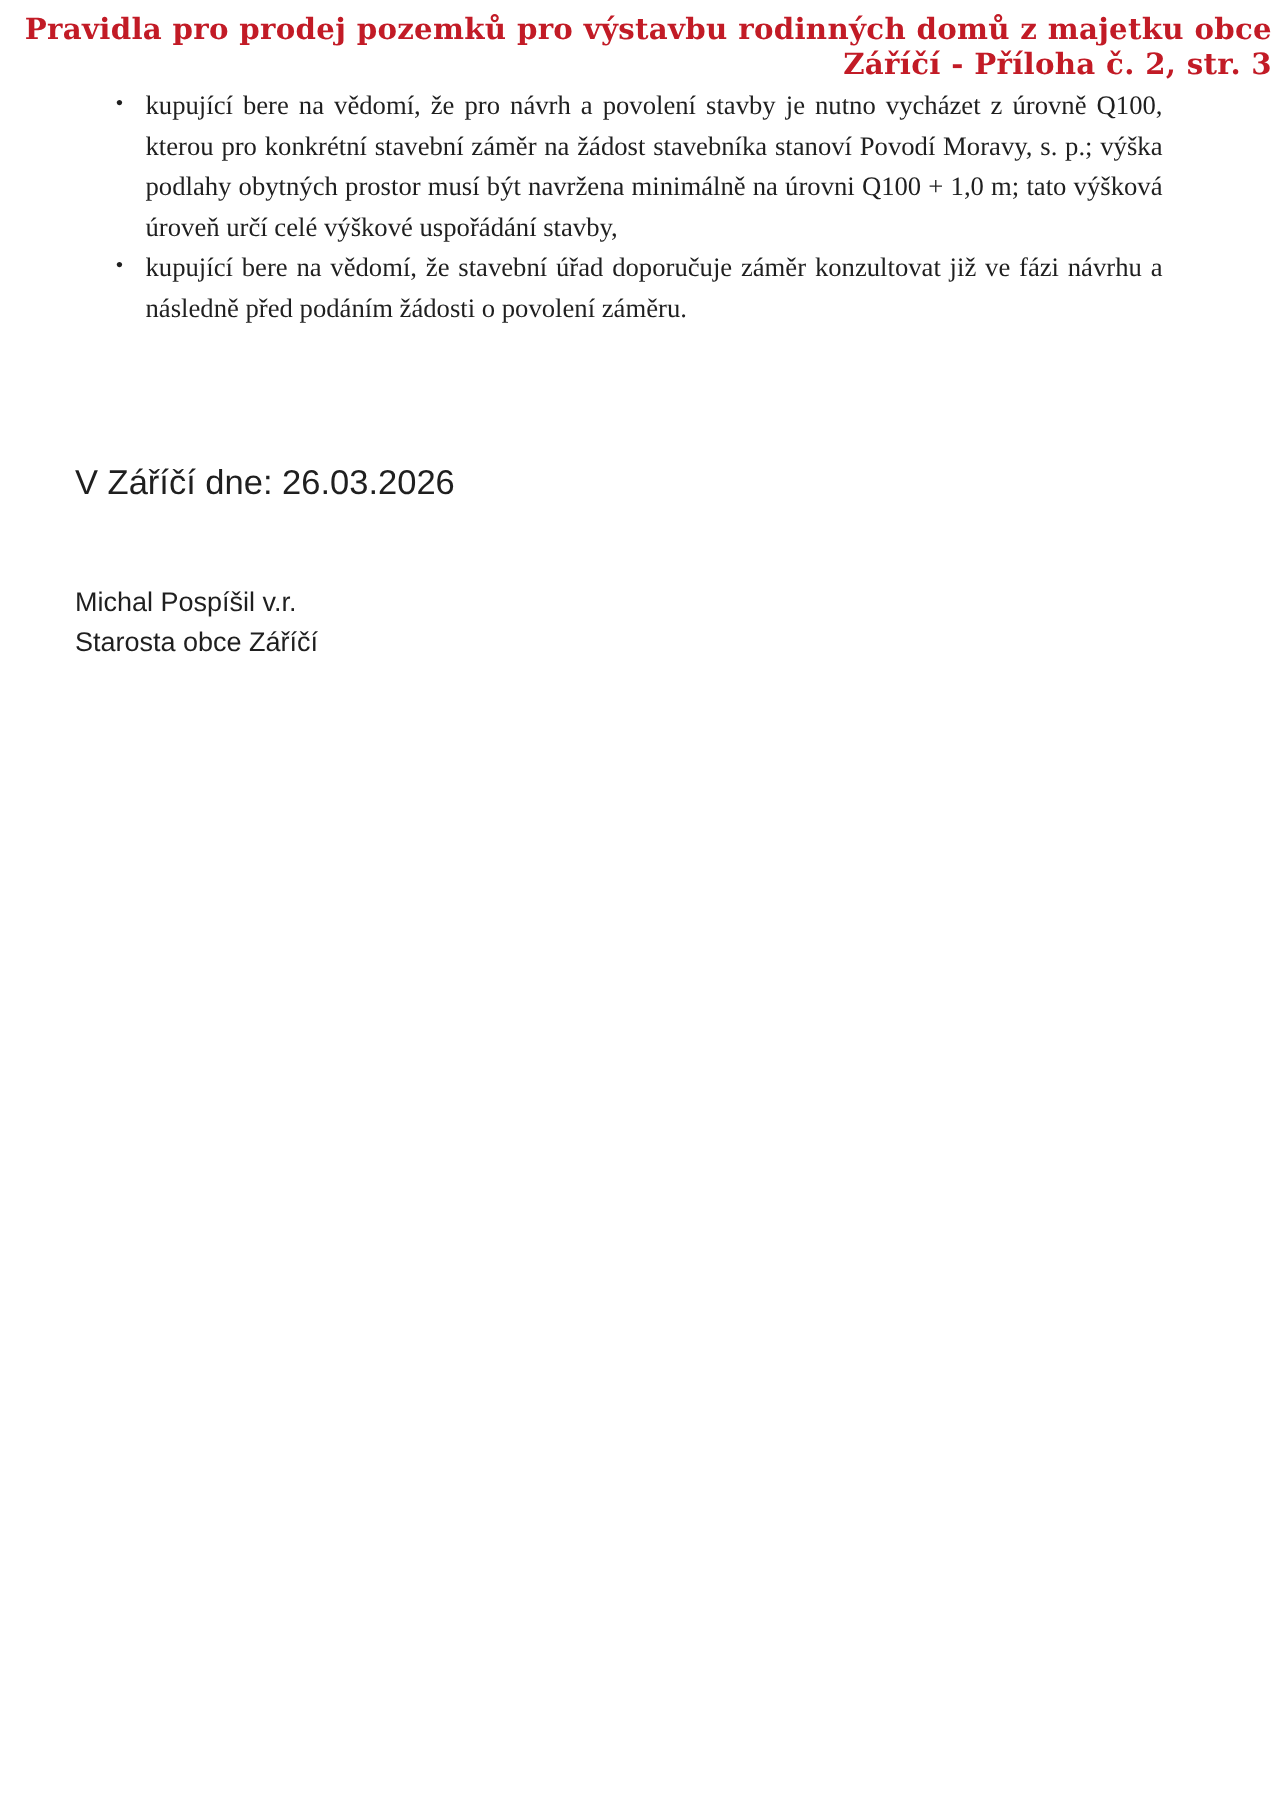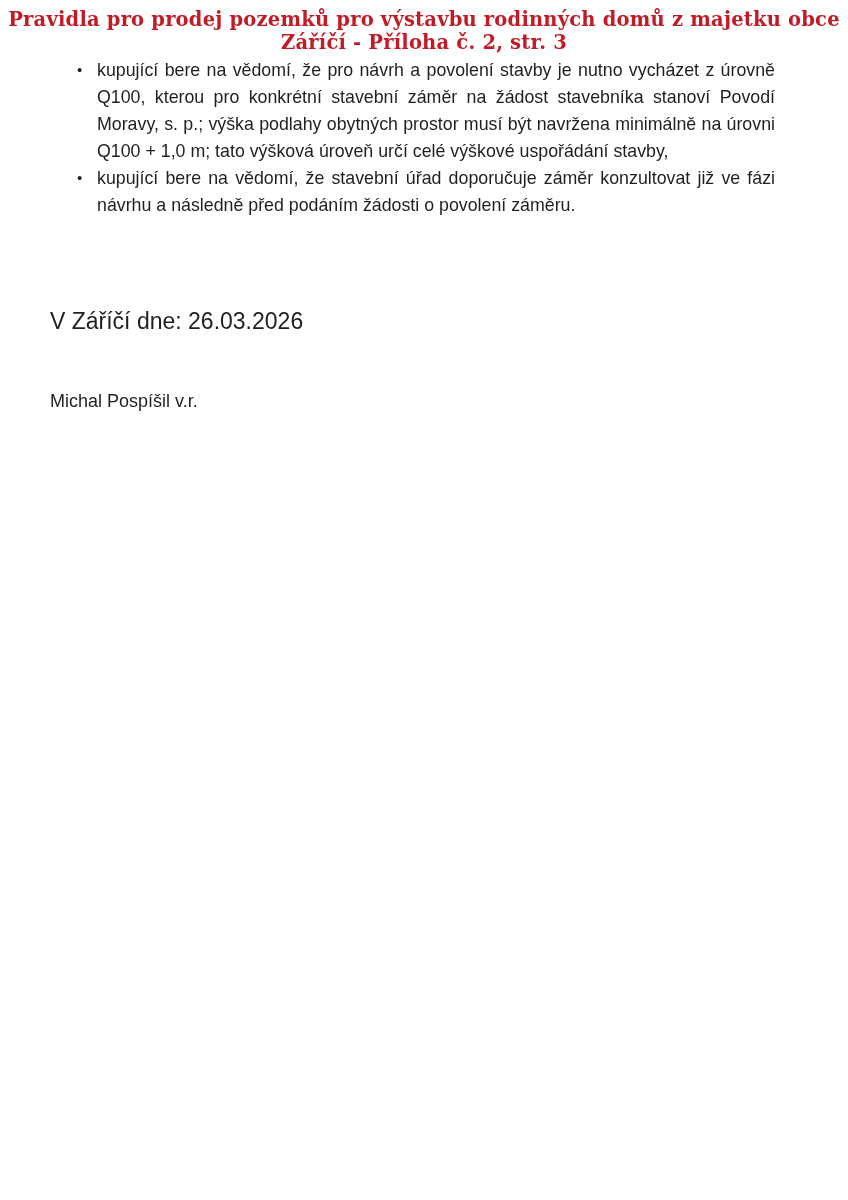--- a/index.html
+++ b/index.html
@@ -15,34 +15,34 @@
     height: 1200px;
     background: var(--page-bg);
     overflow: hidden;
     margin: 0 auto;
   }
   .title {
     position: absolute;
     top: 8px;
     left: 0;
     right: 0;
-    text-align: center;
+    text-align: right;
     color: var(--title-red);
     font-family: "DejaVu Serif", "Liberation Serif", serif;
     font-weight: bold;
     font-size: 19.5px;
     line-height: 23px;
     letter-spacing: 0.2px;
   }
   .bullets {
     position: absolute;
     top: 57px;
     left: 97px;
     width: 678px;
-    font-family: Liberation Sans, sans-serif;
+    font-family: Liberation Serif, serif;
     font-size: 17.8px;
     line-height: 27px;
     color: var(--body-text);
     text-align: justify;
   }
   .bullet-item {
     position: relative;
   }
   .bullet-item::before {
     content: "\2022";
@@ -83,15 +83,16 @@
 
   <div class="bullets">
     <div class="bullet-item">kupující bere na vědomí, že pro návrh a povolení stavby je nutno vycházet z úrovně Q100, kterou pro konkrétní stavební záměr na žádost stavebníka stanoví Povodí Moravy, s. p.; výška podlahy obytných prostor musí být navržena minimálně na úrovni Q100 + 1,0 m; tato výšková úroveň určí celé výškové uspořádání stavby,</div>
     <div class="bullet-item">kupující bere na vědomí, že stavební úřad doporučuje záměr konzultovat již ve fázi návrhu a následně před podáním žádosti o povolení záměru.</div>
   </div>
 
   <p class="date-line">V Záříčí dne: 26.03.2026</p>
 
   <div class="signature">
     <div>Michal Pospíšil v.r.</div>
+    <div>Starosta obce Záříčí</div>
   </div>
 
 </div>
 
 </body></html>

